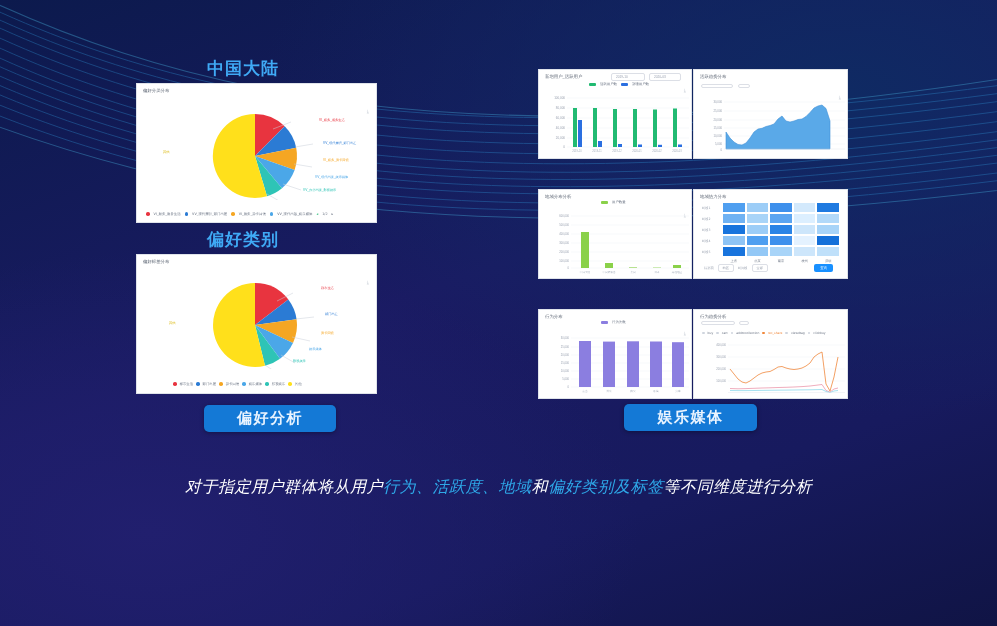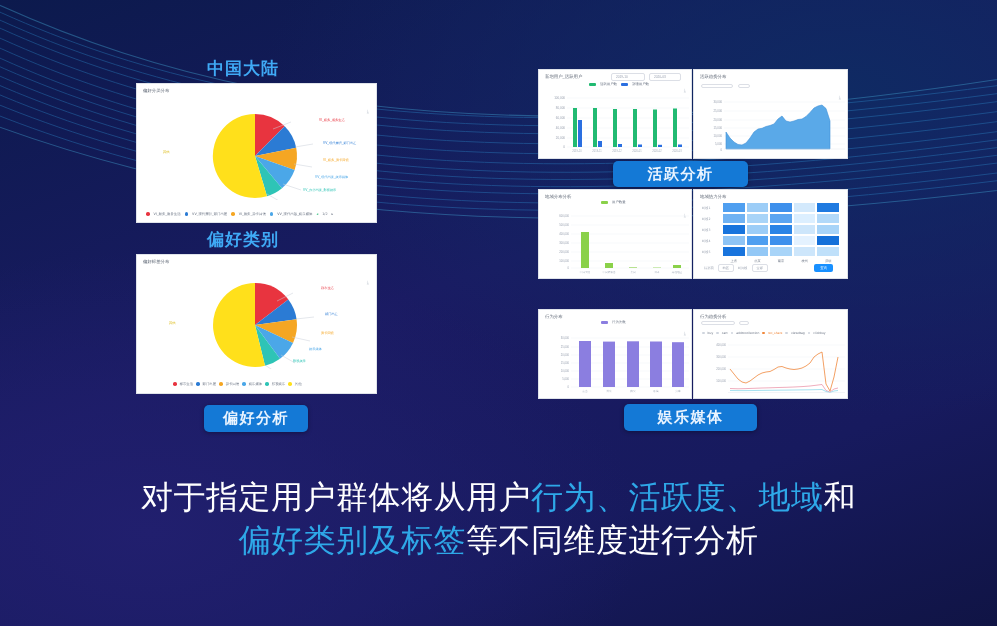--- a/index.html
+++ b/index.html
@@ -33,22 +33,22 @@
   .pill {
     position:absolute; background:#1479d6; color:#eaf4ff; border-radius:5px;
     font-family:"DejaVu Sans", sans-serif; font-size:15px; font-weight:bold;
     display:flex; align-items:center; justify-content:center; letter-spacing:1.5px;
     box-shadow:0 1px 4px rgba(0,0,0,.35);
   }
   .pill.lite { background:#5b93d6; color:#f2f7ff; font-size:18px; border-radius:8px; letter-spacing:2px; }
 
   .desc {
     position:absolute; left:50%; transform:translateX(-50%); top:476px; width:720px;
-    text-align:center; color:#ffffff; font-size:32px; line-height:1.34;
-    font-family:"DejaVu Sans", sans-serif; letter-spacing:.5px;
+    text-align:center; color:#ffffff; font-size:16px; line-height:1.34;
+    font-family:"DejaVu Sans", sans-serif; letter-spacing:.5px;font-style:italic;
   }
   .desc .hl { color:#2ea8e8; }
 
   
   .ch-title { position:absolute; left:6px; top:4px; font-size:4.4px; color:#5b6472; font-family:"DejaVu Sans",sans-serif; }
   .ch-ax { position:absolute; font-size:3.2px; color:#a7b0bd; font-family:"Liberation Sans",sans-serif; }
   .plot { position:absolute; }
   .leg { position:absolute; display:flex; gap:4px; align-items:center; font-size:3.4px; color:#6b7484; font-family:"DejaVu Sans",sans-serif; }
   .leg i { width:7px; height:3px; display:inline-block; border-radius:1px; }
   .dot { width:3.5px; height:3.5px; border-radius:50%; display:inline-block; }
@@ -164,21 +164,21 @@
       <span>异卡回馈</span>
       <span class="dot" style="background:#4ba7e8;"></span>
       <span>娱乐媒体</span>
       <span class="dot" style="background:#2ec4b6;"></span>
       <span>影视娱乐</span>
       <span class="dot" style="background:#ffe01b;"></span>
       <span>其他</span>
     </div>
   </div>
 
-  <div class="pill" style="left:204px; top:405px; width:104px; height:27px;">偏好分析</div>
+  <div class="pill" style="left:204px; top:405px; width:132px; height:27px;">偏好分析</div>
 
   <div class="card" style="left:538px; top:69px; width:154px; height:90px;">
     <div class="ch-title">新增用户_活跃用户</div>
     <div class="inp-sm" style="position:absolute; right:46px; top:3px; width:34px;">2019-10</div>
     <div class="inp-sm" style="position:absolute; right:10px; top:3px; width:32px;">2020-03</div>
     <div class="toolico" style="right:5px; top:17px;">⤓</div>
     <div class="leg" style="left:50px; top:12px;">
       <i style="background:#21ba72;"></i>
       <span>活跃用户数</span>
       <i style="background:#2b6fe0;"></i>
@@ -251,21 +251,20 @@
           <text x="24" y="49" text-anchor="end">5,000</text>
         <text x="24" y="55" text-anchor="end">0</text>
       </g>
       <path d="M28,36 L32,42 L36,46 L40,48.5 L44,49 L48,47 L52,42 L56,36 L60,33 L64,32.3 L68,30.5 L72,29.5 L76,28 L80,23 L84,20 L88,25 L92,26 L96,25 L100,23.5 L104,23 L108,20.5 L112,16.5 L116,12 L120,10 L124,9 L128,12.5 L132,25 L132,53 L28,53 Z" fill="#5aa9e8" stroke="#3f90d6" stroke-width="0.6"></path>
       <g stroke="#dfe3ea" stroke-width="0.4">
           <line x1="26" y1="53" x2="147" y2="53"></line>
         </g>
     </svg>
   </div>
 
-  <div class="pill" style="left:613px; top:161px; width:135px; height:26px;">活跃分析</div>
 
   <div class="card" style="left:538px; top:189px; width:154px; height:90px;">
     <div class="ch-title">地域分布分析</div>
     <div class="toolico" style="right:5px; top:22px;">⤓</div>
     <div class="leg" style="left:62px; top:10px;">
       <i style="background:#8ad14a;"></i>
       <span>用户数量</span>
     </div>
     <svg class="plot" style="left:4px; top:18px; width:148px; height:68px;" viewBox="0 0 148 68">
       <g stroke="#eef1f5" stroke-width="0.5">

